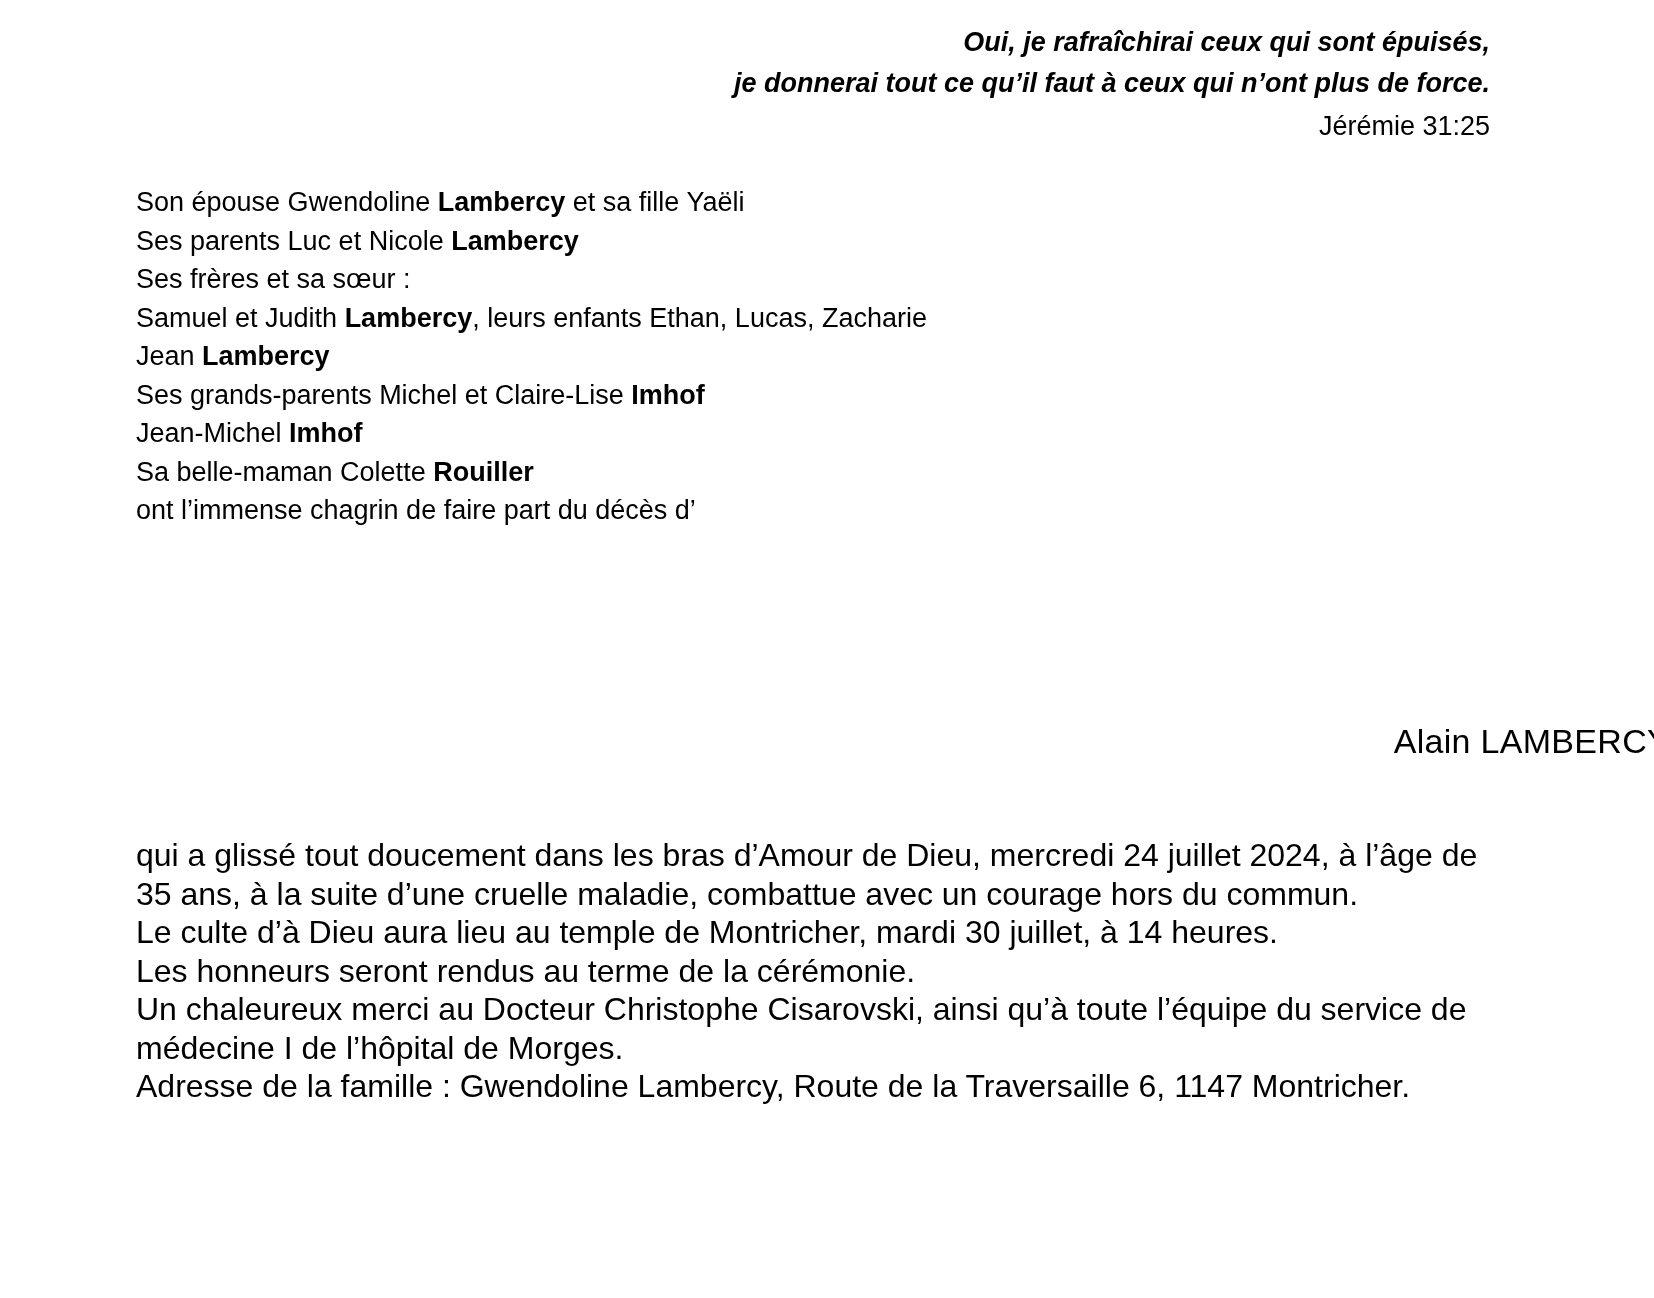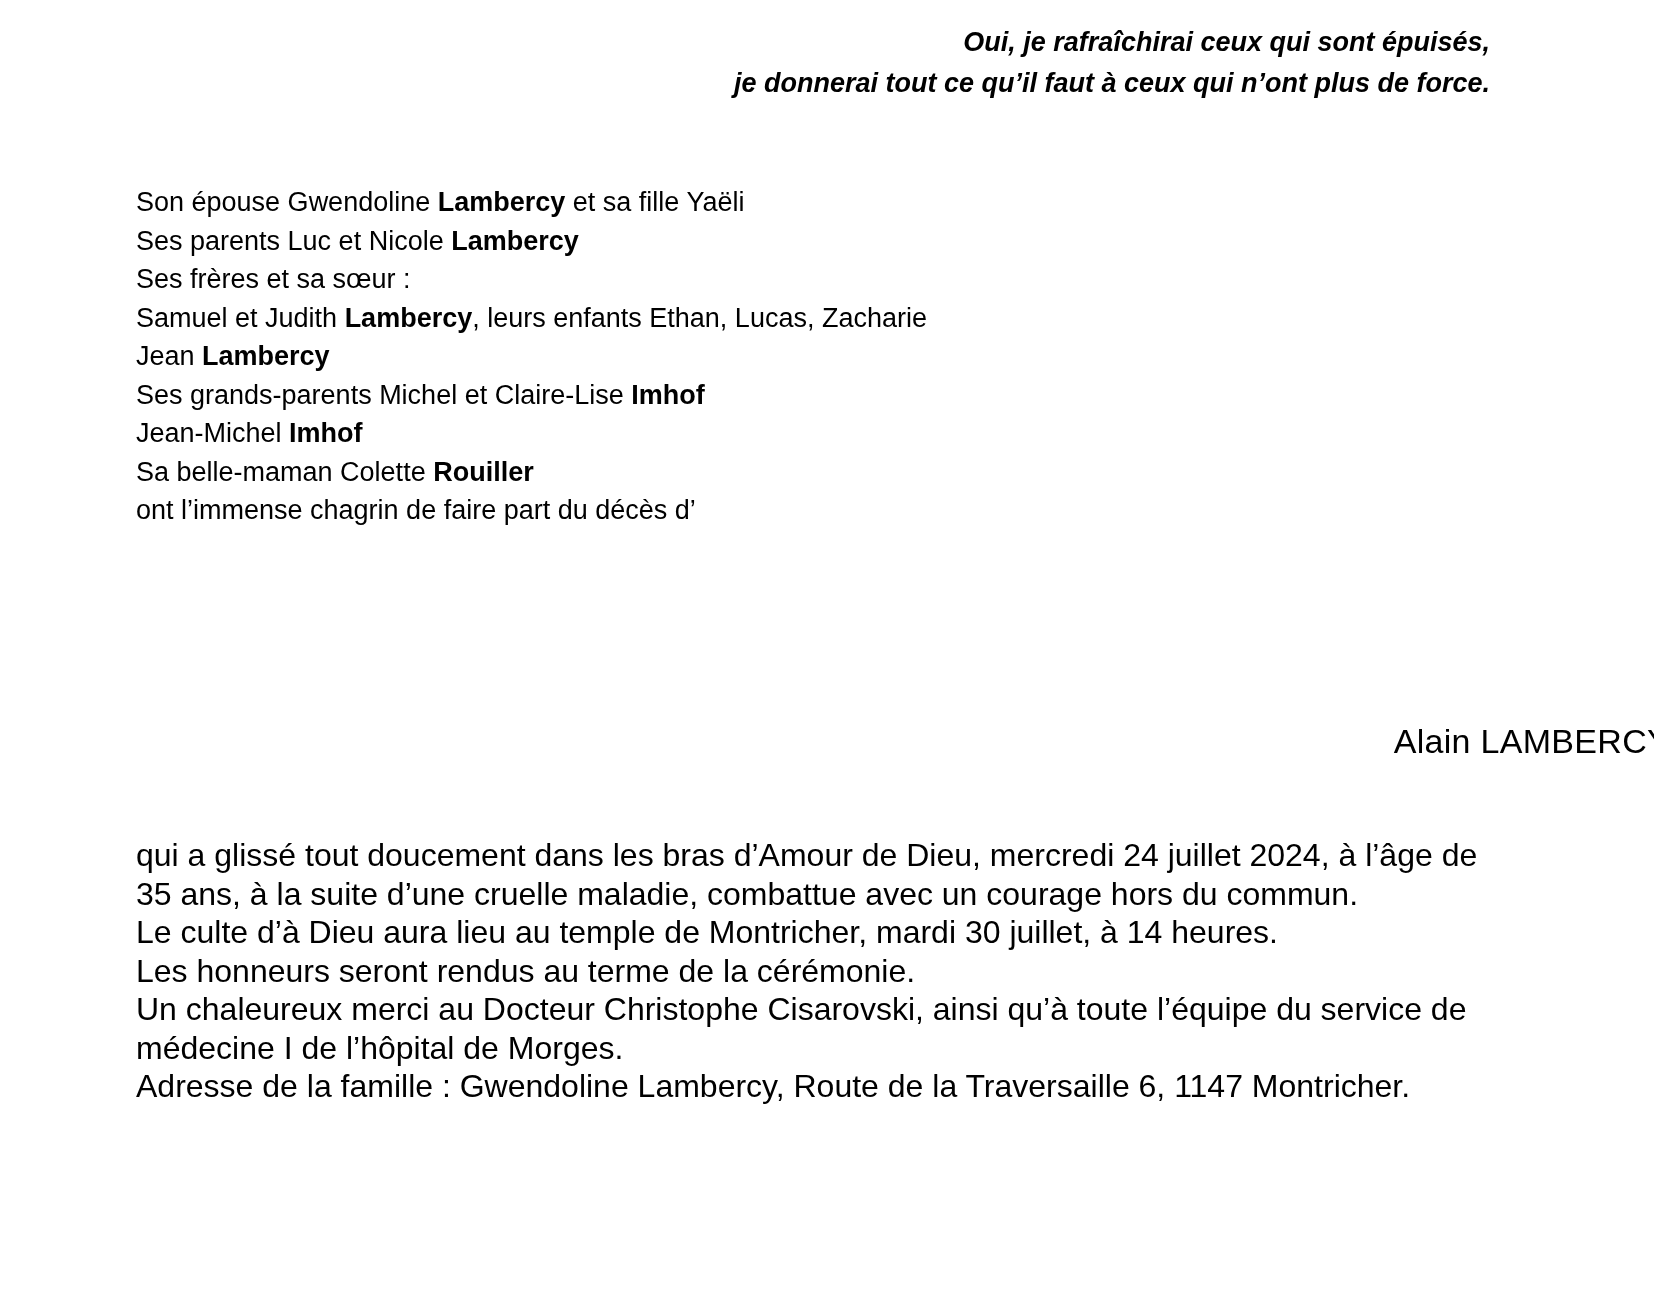--- a/index.html
+++ b/index.html
@@ -102,20 +102,21 @@
   }
 </style>
 </head>
 <body>
 
 <div class="page">
 
   <div class="epigraph">
     <div>Oui, je rafraîchirai ceux qui sont épuisés,</div>
     <div>je donnerai tout ce qu’il faut à ceux qui n’ont plus de force.</div>
+    <div class="ref">Jérémie 31:25</div>
   </div>
 
   <div class="family" id="family-list">
       <div class="line"><span>Son épouse Gwendoline </span><b>Lambercy</b><span> et sa fille Yaëli</span></div>
       <div class="line"><span>Ses parents Luc et Nicole </span><b>Lambercy</b></div>
       <div class="line"><span>Ses frères et sa sœur :</span></div>
       <div class="line"><span>Samuel et Judith </span><b>Lambercy</b><span>, leurs enfants Ethan, Lucas, Zacharie</span></div>
       <div class="line"><span>Jean </span><b>Lambercy</b></div>
       <div class="line"><span>Ses grands-parents Michel et Claire-Lise </span><b>Imhof</b></div>
       <div class="line"><span>Jean-Michel </span><b>Imhof</b></div>

